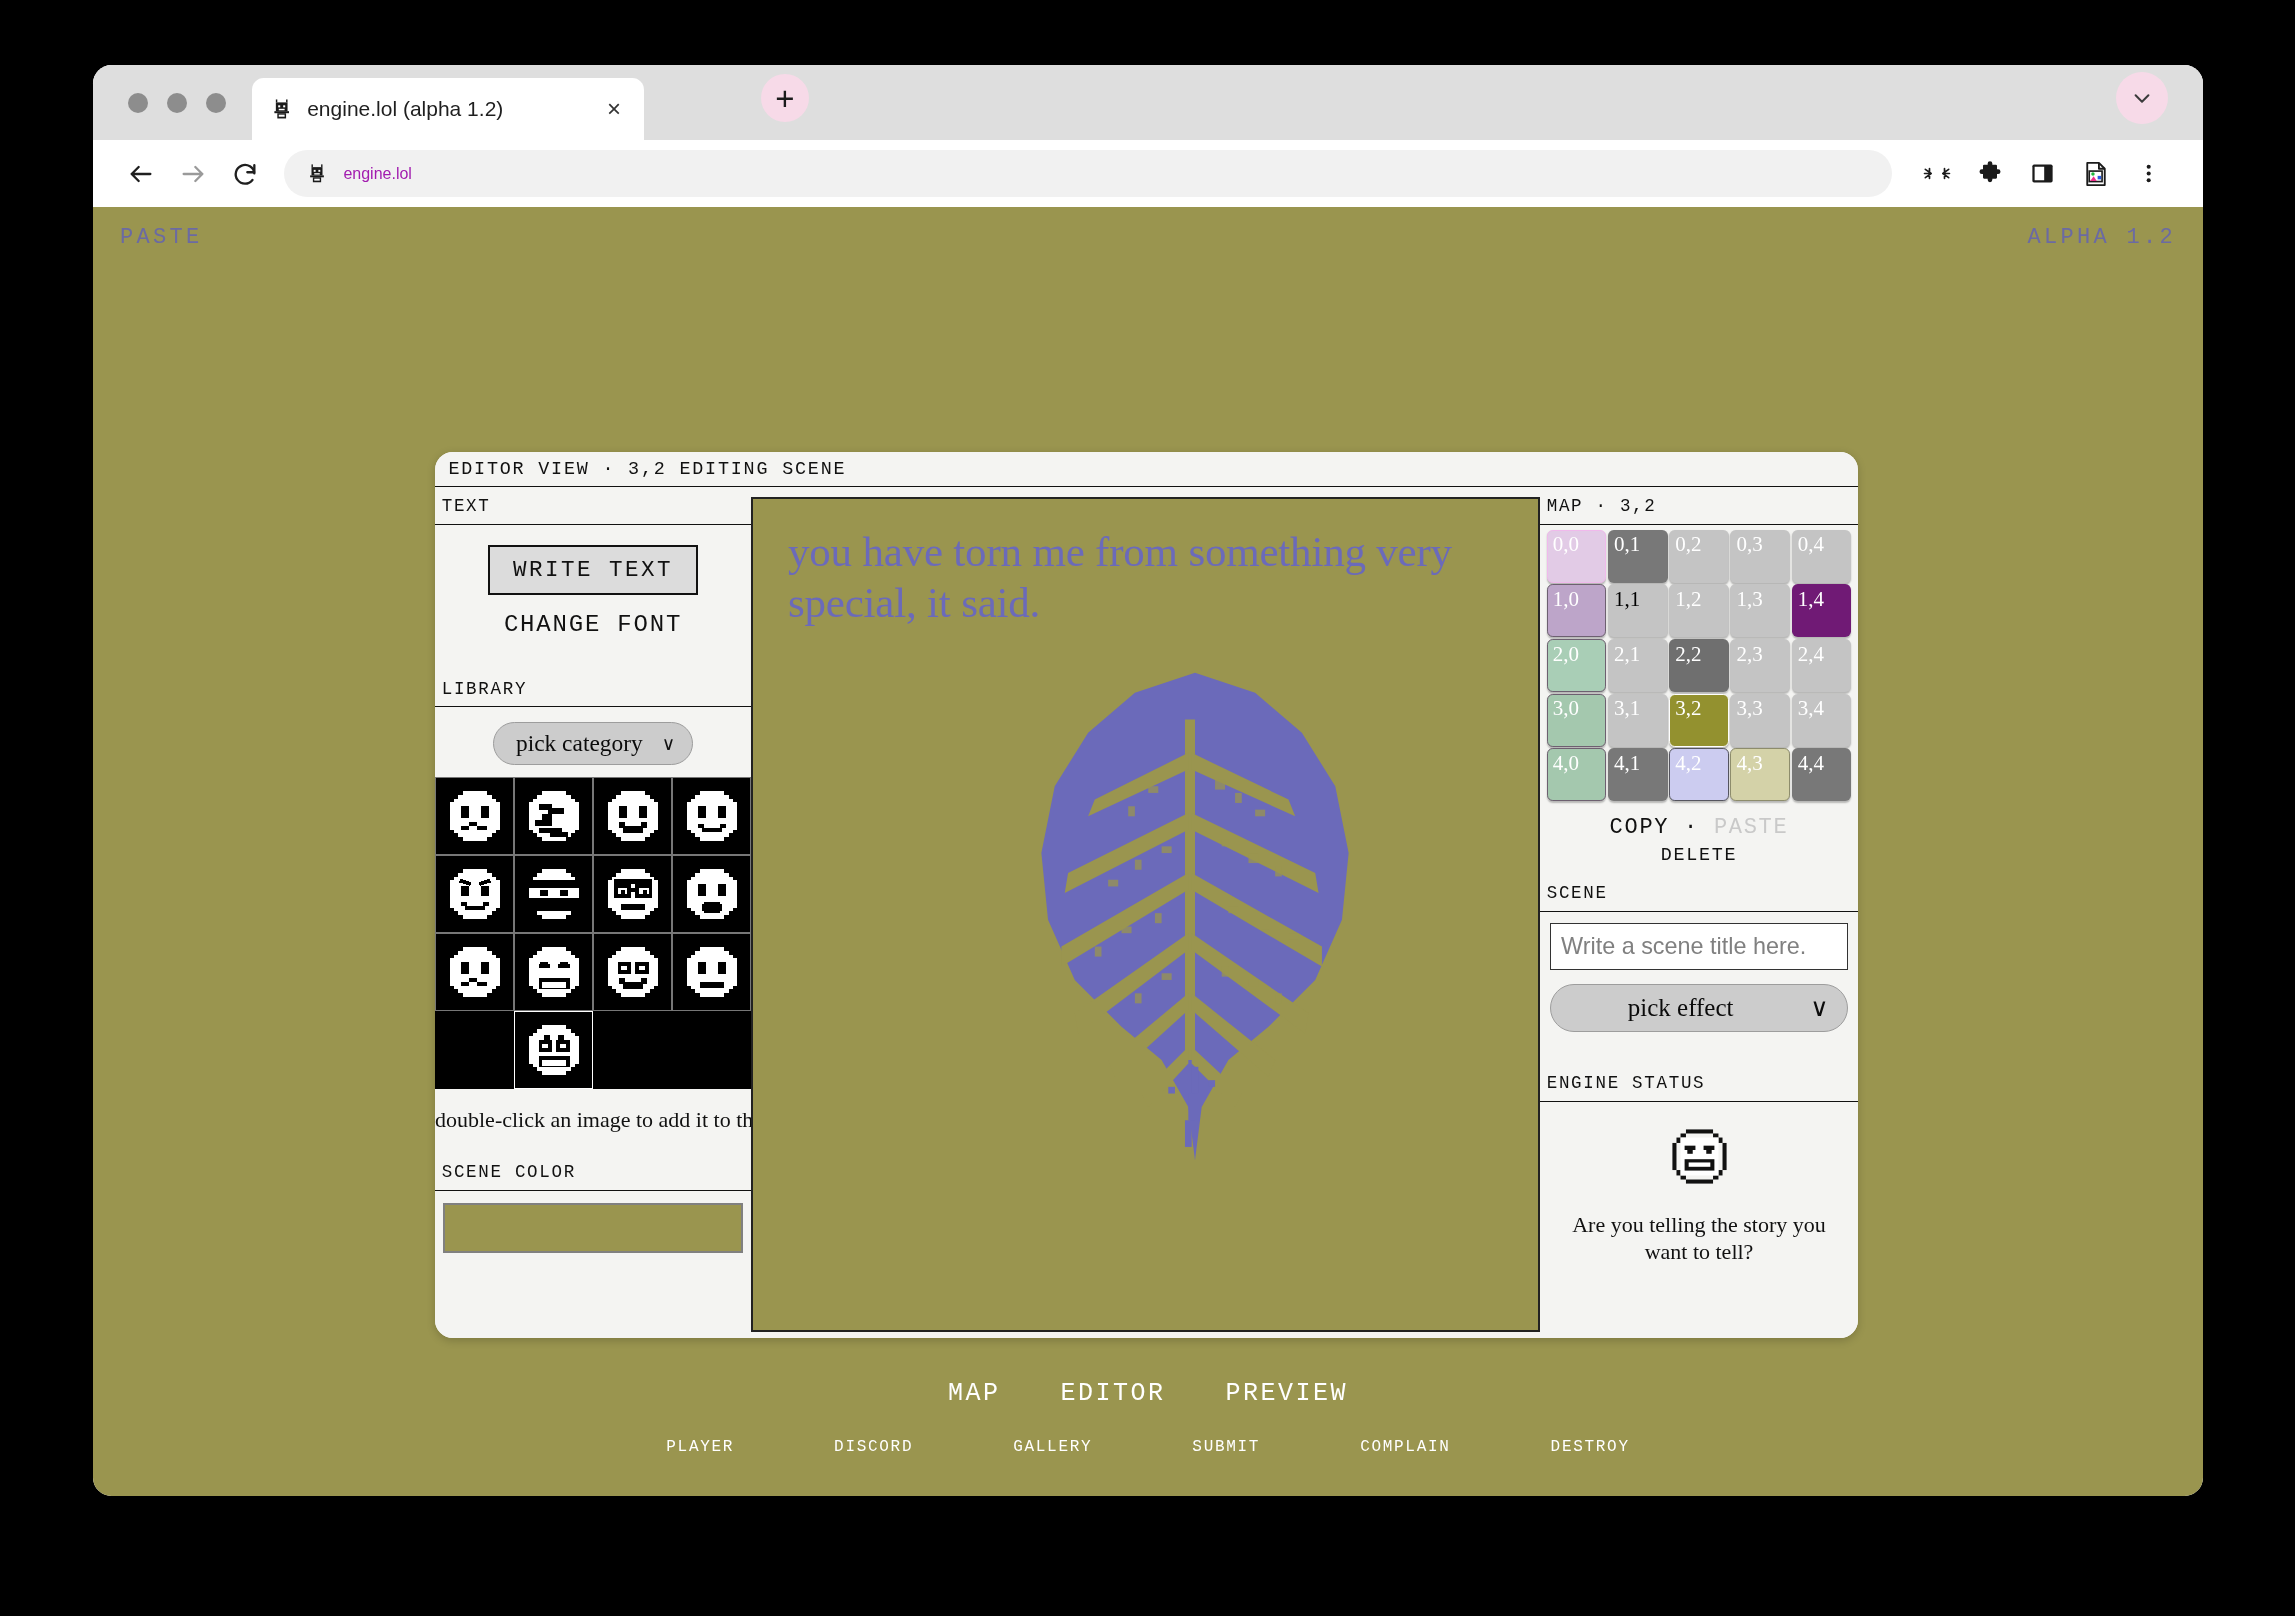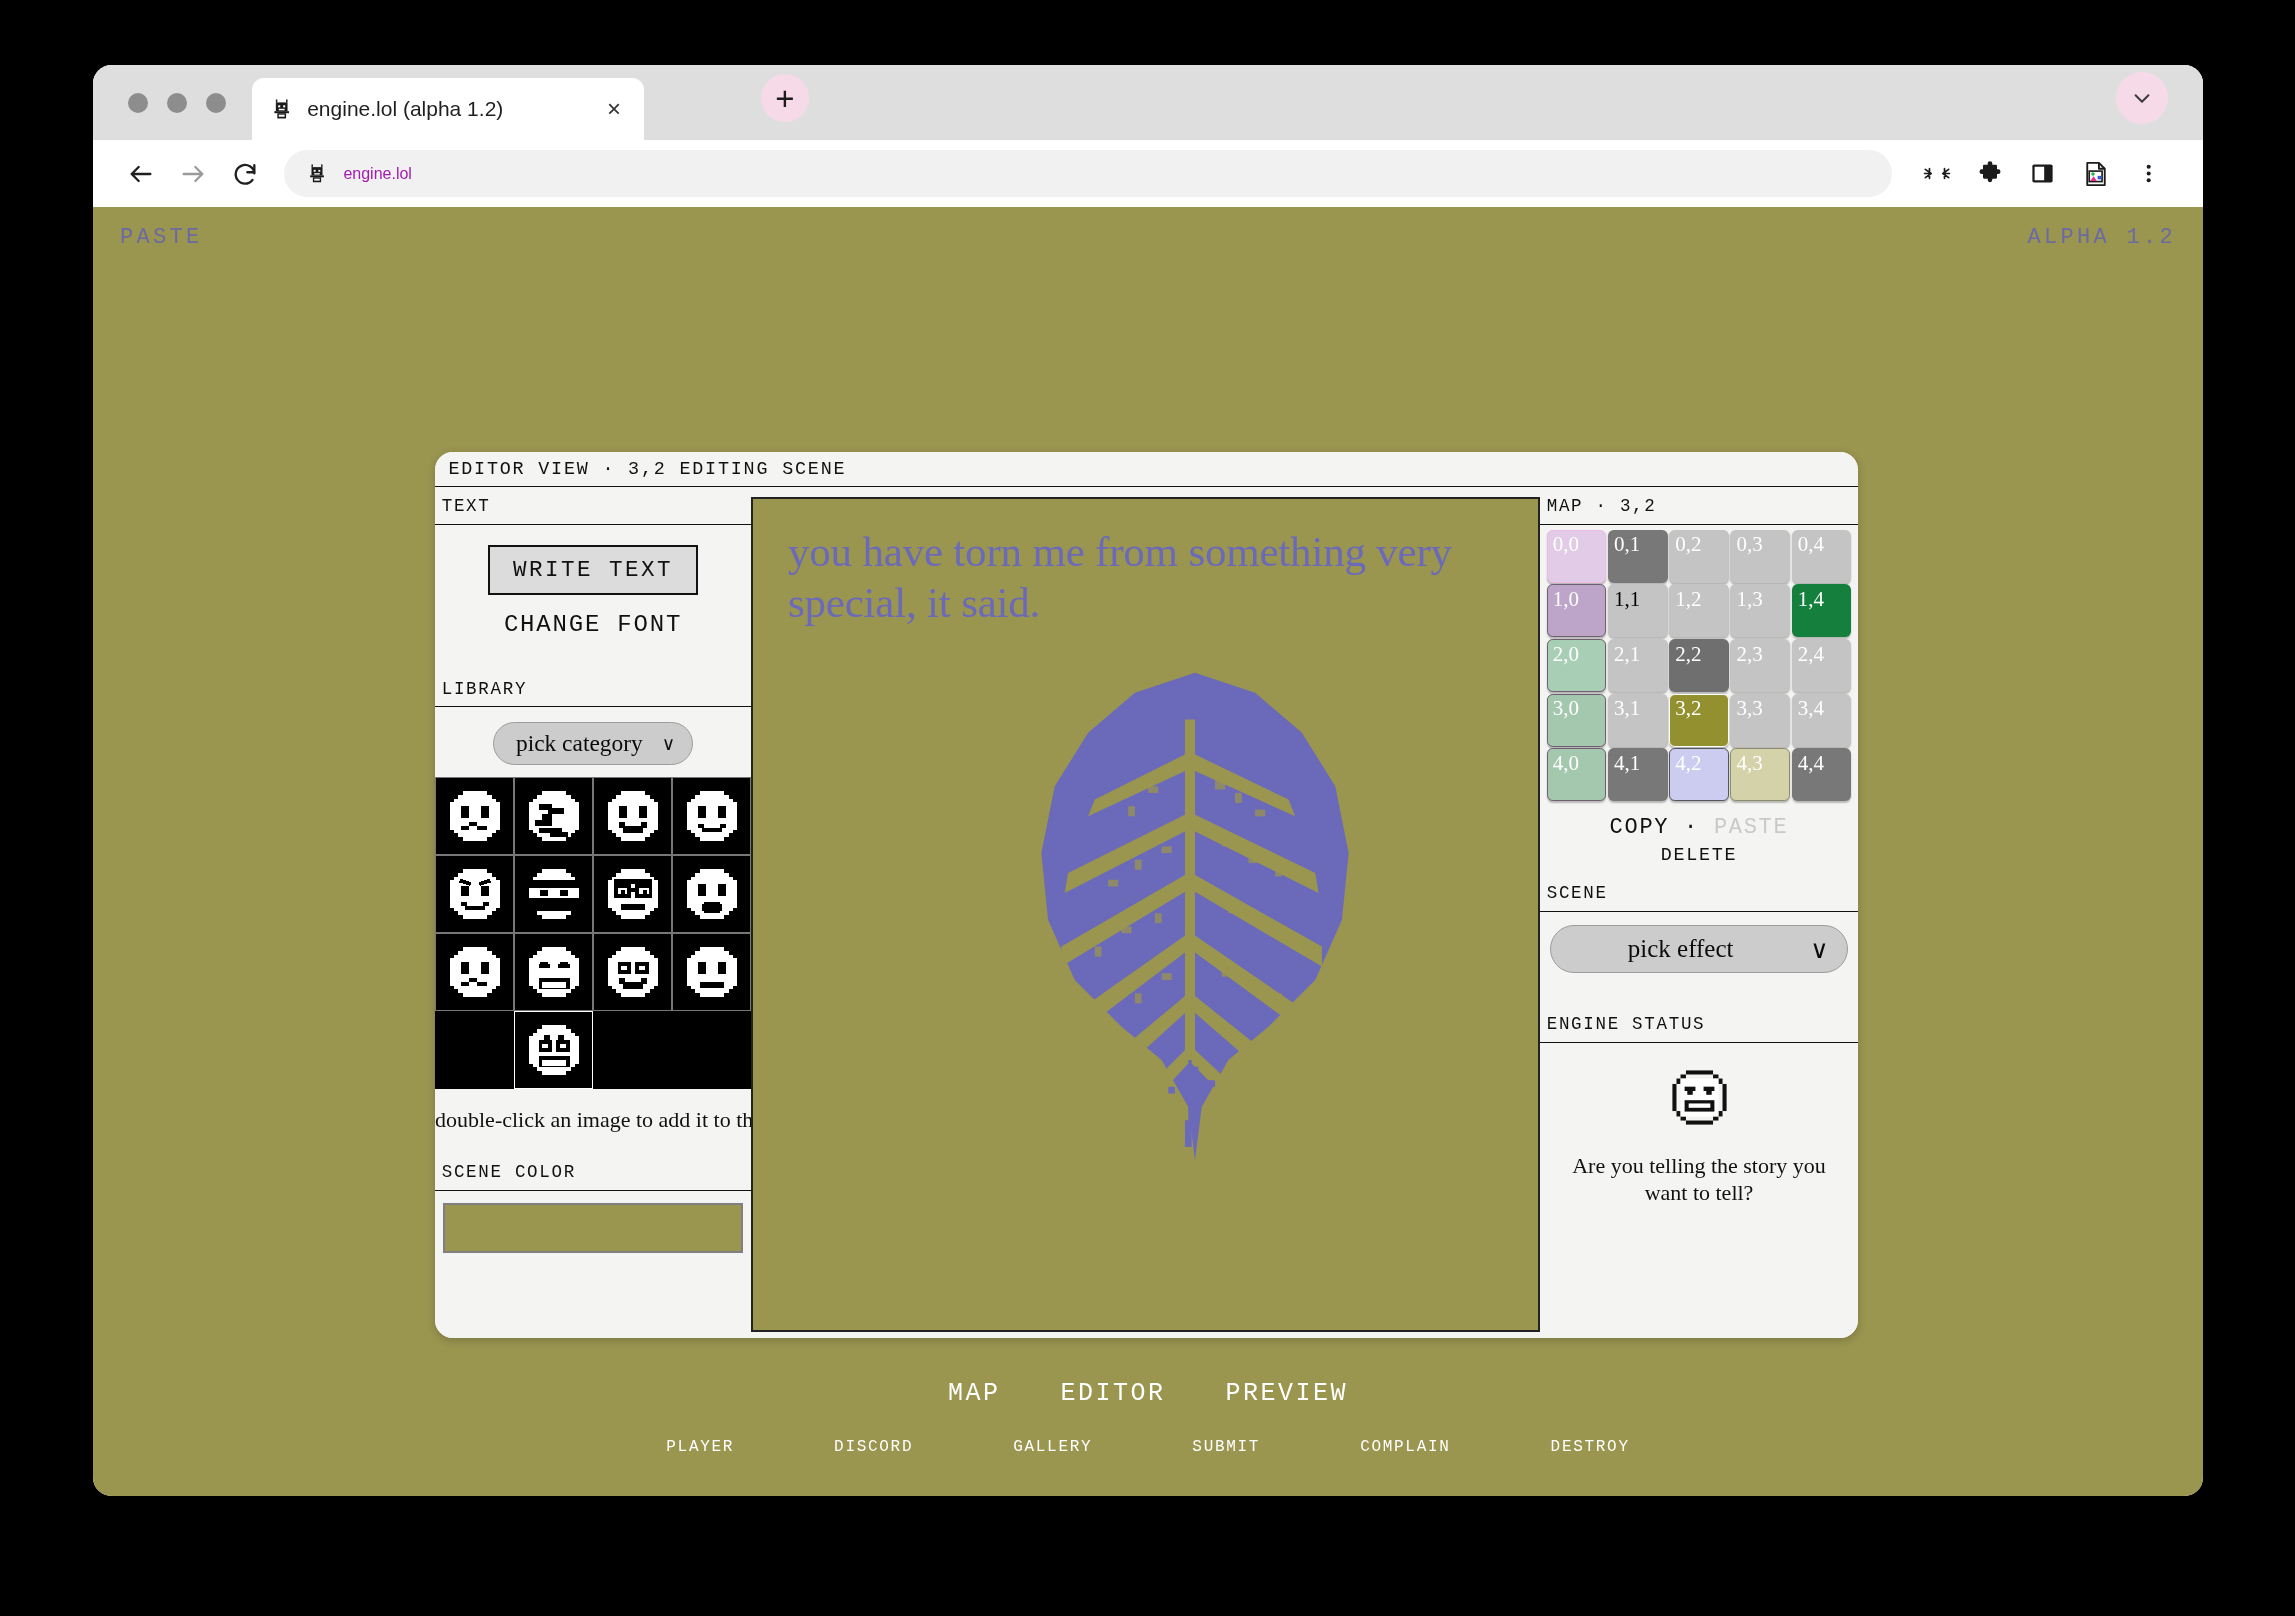--- a/index.html
+++ b/index.html
@@ -808,21 +808,21 @@
             <div class="map-grid" id="map-grid">
                 <div class="map-cell" style="background: rgb(226, 203, 230); border-color: rgb(240, 185, 236); color: rgb(255, 255, 255);">0,0</div>
                 <div class="map-cell" style="background: rgb(120, 120, 120); border-color: transparent; color: rgb(255, 255, 255);">0,1</div>
                 <div class="map-cell" style="background: rgb(196, 196, 196); border-color: transparent; color: rgb(255, 255, 255);">0,2</div>
                 <div class="map-cell" style="background: rgb(196, 196, 196); border-color: transparent; color: rgb(255, 255, 255);">0,3</div>
                 <div class="map-cell" style="background: rgb(196, 196, 196); border-color: transparent; color: rgb(255, 255, 255);">0,4</div>
                 <div class="map-cell" style="background: rgb(189, 165, 201); border-color: rgb(109, 96, 112); color: rgb(255, 255, 255);">1,0</div>
                 <div class="map-cell" style="background: rgb(196, 196, 196); border-color: transparent; color: #000000;">1,1</div>
                 <div class="map-cell" style="background: rgb(196, 196, 196); border-color: transparent; color: rgb(255, 255, 255);">1,2</div>
                 <div class="map-cell" style="background: rgb(196, 196, 196); border-color: transparent; color: rgb(255, 255, 255);">1,3</div>
-                <div class="map-cell" style="background: #15803d; border-color: transparent; color: rgb(255, 255, 255);">1,4</div>
+                <div class="map-cell" style="background: #701a75; border-color: transparent; color: rgb(255, 255, 255);">1,4</div>
                 <div class="map-cell" style="background: rgb(169, 206, 182); border-color: rgb(109, 96, 112); color: rgb(255, 255, 255);">2,0</div>
                 <div class="map-cell" style="background: rgb(196, 196, 196); border-color: transparent; color: rgb(255, 255, 255);">2,1</div>
                 <div class="map-cell" style="background: rgb(111, 111, 111); border-color: transparent; color: rgb(255, 255, 255);">2,2</div>
                 <div class="map-cell" style="background: rgb(196, 196, 196); border-color: transparent; color: rgb(255, 255, 255);">2,3</div>
                 <div class="map-cell" style="background: rgb(196, 196, 196); border-color: transparent; color: rgb(255, 255, 255);">2,4</div>
                 <div class="map-cell" style="background: rgb(164, 200, 174); border-color: rgb(109, 96, 112); color: rgb(255, 255, 255);">3,0</div>
                 <div class="map-cell" style="background: rgb(196, 196, 196); border-color: transparent; color: rgb(255, 255, 255);">3,1</div>
                 <div class="map-cell" style="background: rgb(147, 145, 47); border-color: rgb(255, 255, 255); color: rgb(255, 255, 255);">3,2</div>
                 <div class="map-cell" style="background: rgb(196, 196, 196); border-color: transparent; color: rgb(255, 255, 255);">3,3</div>
                 <div class="map-cell" style="background: rgb(196, 196, 196); border-color: transparent; color: rgb(255, 255, 255);">3,4</div>
@@ -835,20 +835,23 @@
 
             <div class="copypaste">
               <span class="act">COPY</span>
               <span>·</span>
               <span class="dim">PASTE</span>
             </div>
             <div class="delete-row">DELETE</div>
 
             <div class="sec-label scene-label">SCENE</div>
 
+            <div class="scene-input-wrap">
+              <input class="scene-input" type="text" placeholder="Write a scene title here." style="">
+            </div>
 
             <div class="effect-wrap">
               <div class="effect-select">
                 <span class="lbl">pick effect</span>
                 <span class="chev">∨</span>
               </div>
             </div>
 
             <div class="sec-label status-label">ENGINE STATUS</div>
 

